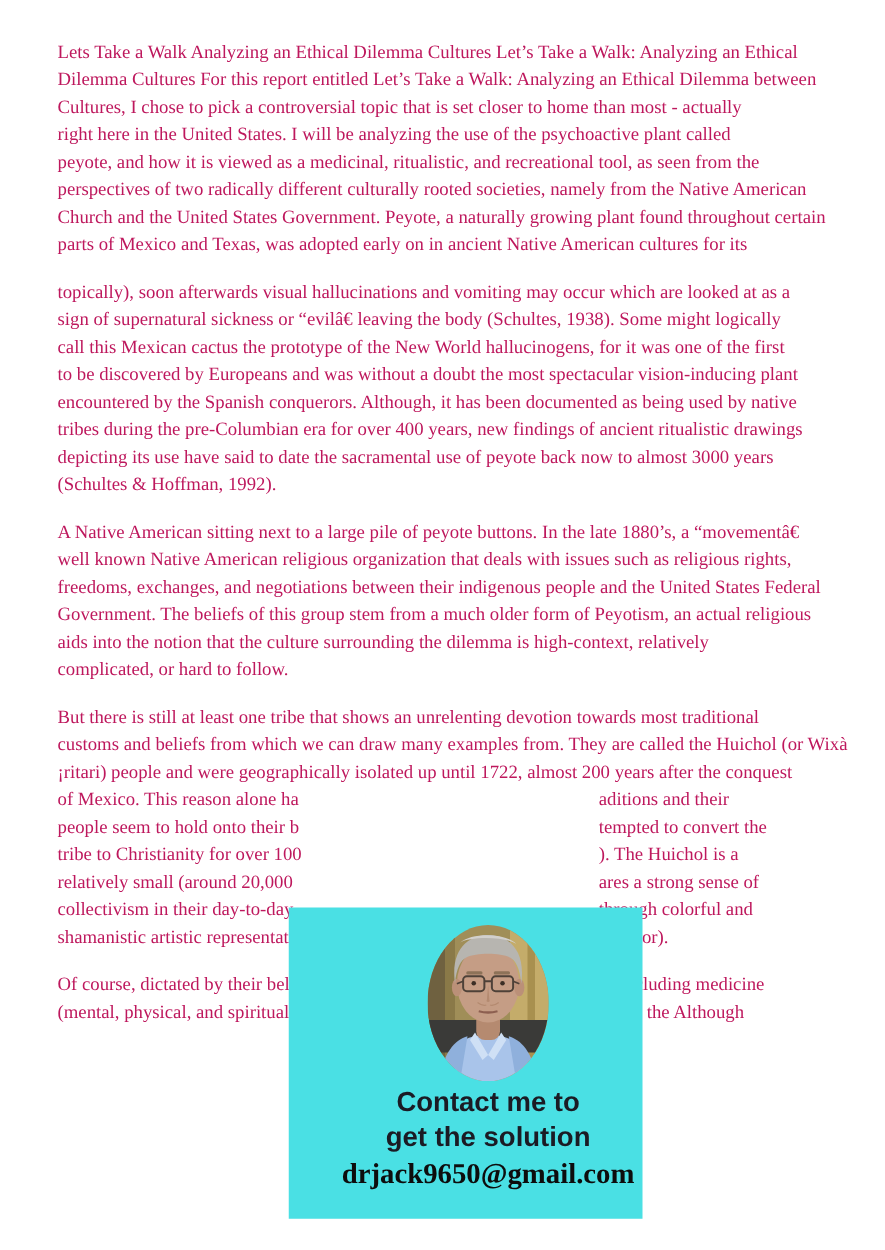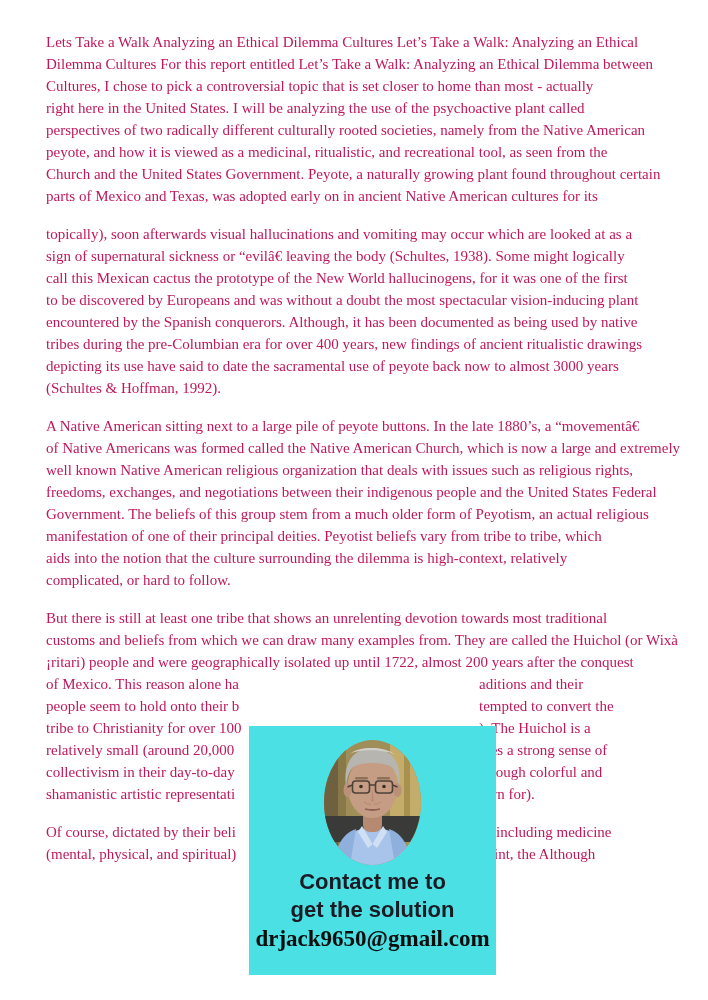--- a/index.html
+++ b/index.html
@@ -26,24 +26,25 @@
     white-space: nowrap;
   }
   .rfrag {
     position: absolute;
     left: 433px; 
     top: 0;
     white-space: nowrap;
   }
   .ad-overlay {
     position: absolute;
-    left: 249px; top: 726px;
+    left: 231px; top: 726px;
     width: 247px; height: 249px;
     z-index: 10;
     text-align: center;
+    padding-left: 36px;
   }
   .ad-photo {
     width: 97px; height: 125px;
     margin: 14px auto 0 auto;
     border-radius: 50%;
     overflow: hidden;
   }
   .ad-headline {
     margin-top: 3px;
     font-family: "Liberation Sans", "DejaVu Sans", sans-serif;
@@ -63,44 +64,42 @@
 </head>
 <body>
 
 <div class="doc">
 
   <div class="para">
     <div class="line">Lets Take a Walk Analyzing an Ethical Dilemma Cultures Let’s Take a Walk: Analyzing an Ethical</div>
     <div class="line">Dilemma Cultures For this report entitled Let’s Take a Walk: Analyzing an Ethical Dilemma between</div>
     <div class="line">Cultures, I chose to pick a controversial topic that is set closer to home than most - actually</div>
     <div class="line">right here in the United States. I will be analyzing the use of the psychoactive plant called</div>
+    <div class="line">peyote, and how it is viewed as a medicinal, ritualistic, and recreational tool, as seen from the</div>
     <div class="line">perspectives of two radically different culturally rooted societies, namely from the Native American</div>
-    <div class="line">peyote, and how it is viewed as a medicinal, ritualistic, and recreational tool, as seen from the</div>
     <div class="line">Church and the United States Government. Peyote, a naturally growing plant found throughout certain</div>
     <div class="line">parts of Mexico and Texas, was adopted early on in ancient Native American cultures for its</div>
   </div>
 
   <div class="para">
     <div class="line">topically), soon afterwards visual hallucinations and vomiting may occur which are looked at as a</div>
     <div class="line">sign of supernatural sickness or “evilâ€ leaving the body (Schultes, 1938). Some might logically</div>
     <div class="line">call this Mexican cactus the prototype of the New World hallucinogens, for it was one of the first</div>
     <div class="line">to be discovered by Europeans and was without a doubt the most spectacular vision-inducing plant</div>
     <div class="line">encountered by the Spanish conquerors. Although, it has been documented as being used by native</div>
     <div class="line">tribes during the pre-Columbian era for over 400 years, new findings of ancient ritualistic drawings</div>
     <div class="line">depicting its use have said to date the sacramental use of peyote back now to almost 3000 years</div>
     <div class="line">(Schultes &amp; Hoffman, 1992).</div>
   </div>
 
   <div class="para">
     <div class="line">A Native American sitting next to a large pile of peyote buttons. In the late 1880’s, a “movementâ€</div>
-    <div class="line">of Native Americans was formed called the Native American Church, which is now a large and extremely</div>
     <div class="line">well known Native American religious organization that deals with issues such as religious rights,</div>
     <div class="line">freedoms, exchanges, and negotiations between their indigenous people and the United States Federal</div>
     <div class="line">Government. The beliefs of this group stem from a much older form of Peyotism, an actual religious</div>
-    <div class="line">manifestation of one of their principal deities. Peyotist beliefs vary from tribe to tribe, which</div>
     <div class="line">aids into the notion that the culture surrounding the dilemma is high-context, relatively</div>
     <div class="line">complicated, or hard to follow.</div>
   </div>
 
   <div class="para">
     <div class="line">But there is still at least one tribe that shows an unrelenting devotion towards most traditional</div>
     <div class="line">customs and beliefs from which we can draw many examples from. They are called the Huichol (or Wixà</div>
     <div class="line">¡ritari) people and were geographically isolated up until 1722, almost 200 years after the conquest</div>
     <div class="line">
       <span>of Mexico. This reason alone ha</span>

